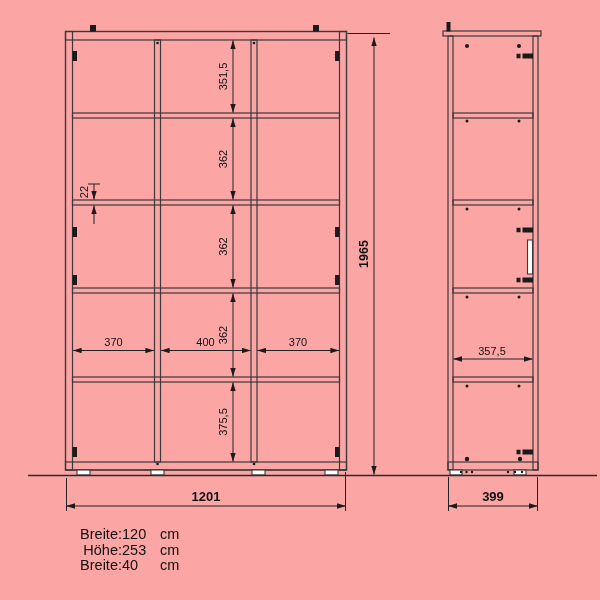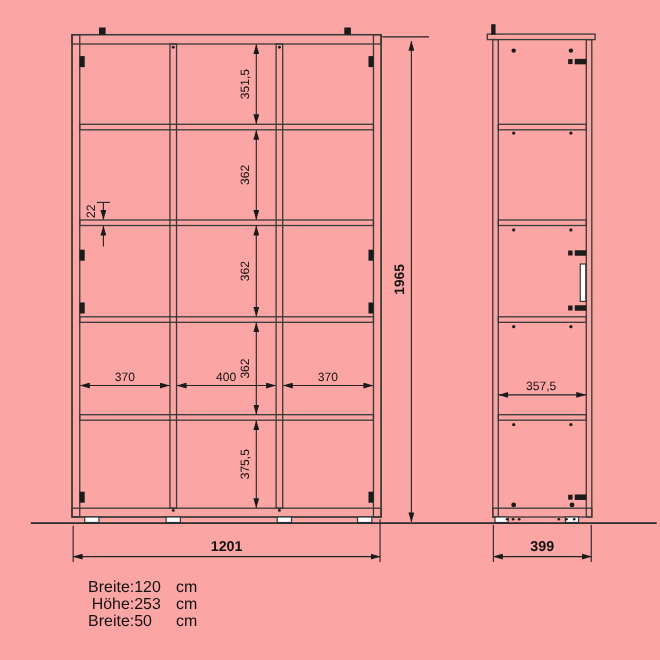--- a/index.html
+++ b/index.html
@@ -181,17 +181,17 @@
       <span class="val">120</span>
       <span class="unit">cm</span>
     </div>
     <div class="row">
       <span class="lab">Höhe:</span>
       <span class="val">253</span>
       <span class="unit">cm</span>
     </div>
     <div class="row">
       <span class="lab">Breite:</span>
-      <span class="val">50</span>
+      <span class="val">40</span>
       <span class="unit">cm</span>
     </div>
   </div>
 </div>
 
 </body></html>

